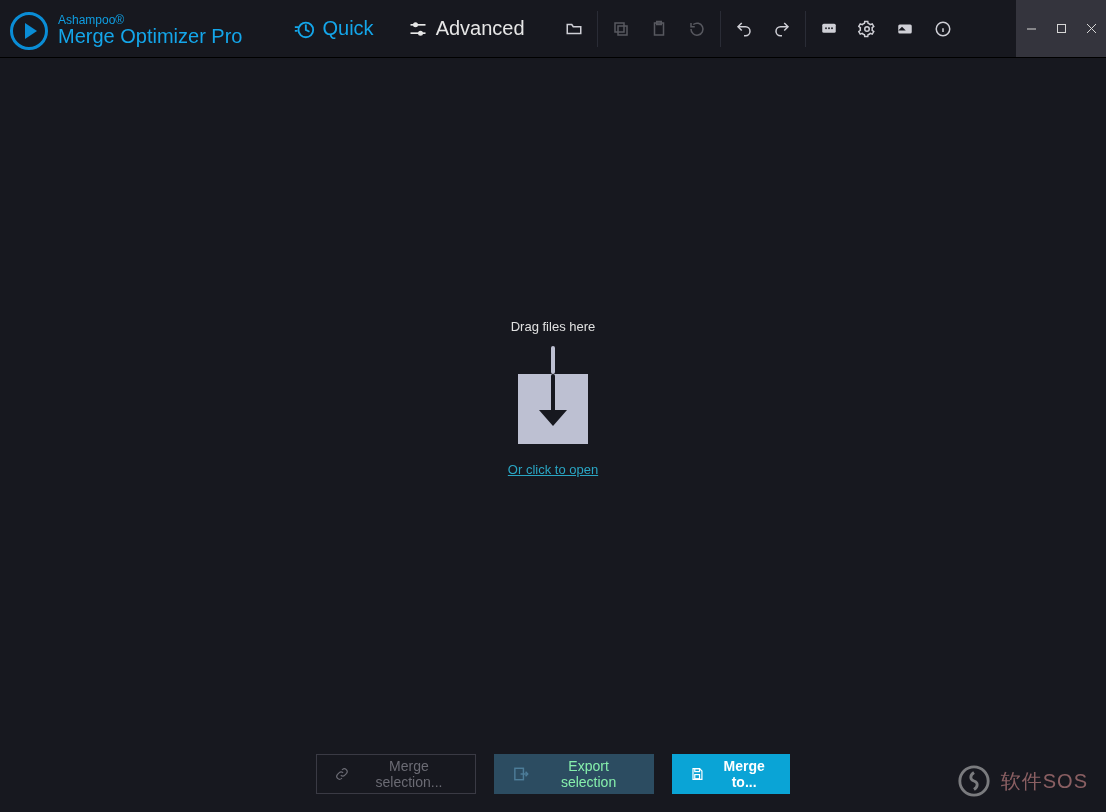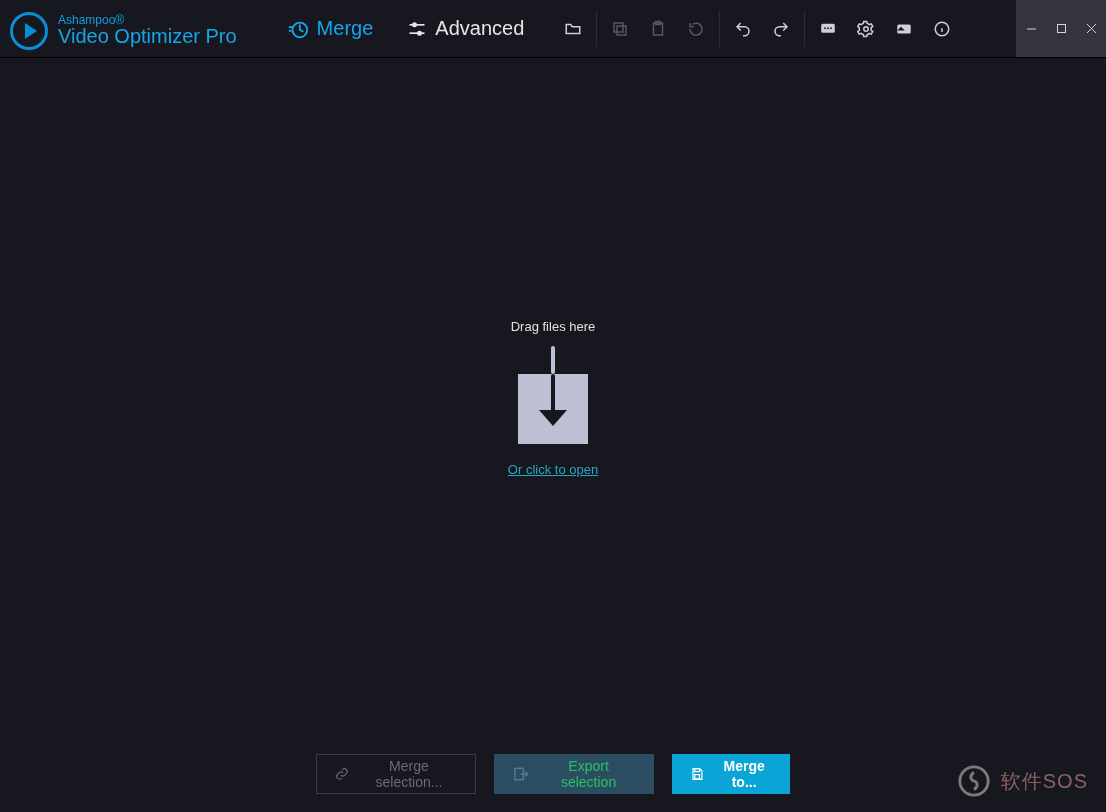--- a/index.html
+++ b/index.html
@@ -78,21 +78,21 @@
 
 .bottom-bar {
   position:absolute; bottom:0; left:0; right:0; height:76px;
   display:flex; align-items:center; justify-content:center; gap:18px;
 }
 .bbtn {
   height:40px; display:flex; align-items:center; gap:12px;
   padding: 0 18px; font-size:14px; cursor:pointer; border:none;
 }
 .bbtn.merge { background:transparent; border:1px solid #3a3a44; color:#6b6b74; width:160px;align-items:center; }
-.bbtn.export { background:#2c4c61; color:#22c55e; width:160px; }
+.bbtn.export { background:#2c4c61; color:#86efac; width:160px; }
 .bbtn.save { background:#0aa4d6; color:#fff; width:118px; font-weight:600; }
 
 .watermark {
   position:absolute; right:18px; bottom:14px;
   display:flex; align-items:center; gap:10px; opacity:.5;
 }
 .watermark svg { display:block; }
 .wm-text { font-size:20px; color:#fca5a5; font-weight:400; letter-spacing:1px; }
 
 .divider-after-title { height:1px; background:#000; width:100%; }
@@ -100,32 +100,32 @@
 </head>
 <body>
 
 <div class="titlebar">
   <div class="logo-block">
     <div class="logo-circle">
       <div class="logo-play"></div>
     </div>
     <div class="brand-text">
       <span class="brand-top">Ashampoo®</span>
-      <span class="brand-bottom">Video Optimizer Pro</span>
+      <span class="brand-bottom">Merge Optimizer Pro</span>
     </div>
   </div>
 
   <div class="modes">
     <div class="mode active">
       <svg width="22" height="22" viewBox="0 0 24 24" fill="none" stroke="#14a6ea" stroke-width="2">
         <circle cx="14" cy="13" r="8"></circle>
           <path d="M14 7v6l4 2"></path>
           <path d="M2 10h4M2 14h3"></path>
       </svg>
-      <span>Merge</span>
+      <span>Quick</span>
     </div>
     <div class="mode inactive">
       <svg width="20" height="20" viewBox="0 0 24 24" fill="none" stroke="#e6e6e6" stroke-width="2">
         <line x1="3" y1="7" x2="21" y2="7"></line>
           <circle cx="9" cy="7" r="2" fill="#e6e6e6"></circle>
         <line x1="3" y1="17" x2="21" y2="17"></line>
           <circle cx="15" cy="17" r="2" fill="#e6e6e6"></circle>
       </svg>
       <span>Advanced</span>
     </div>

